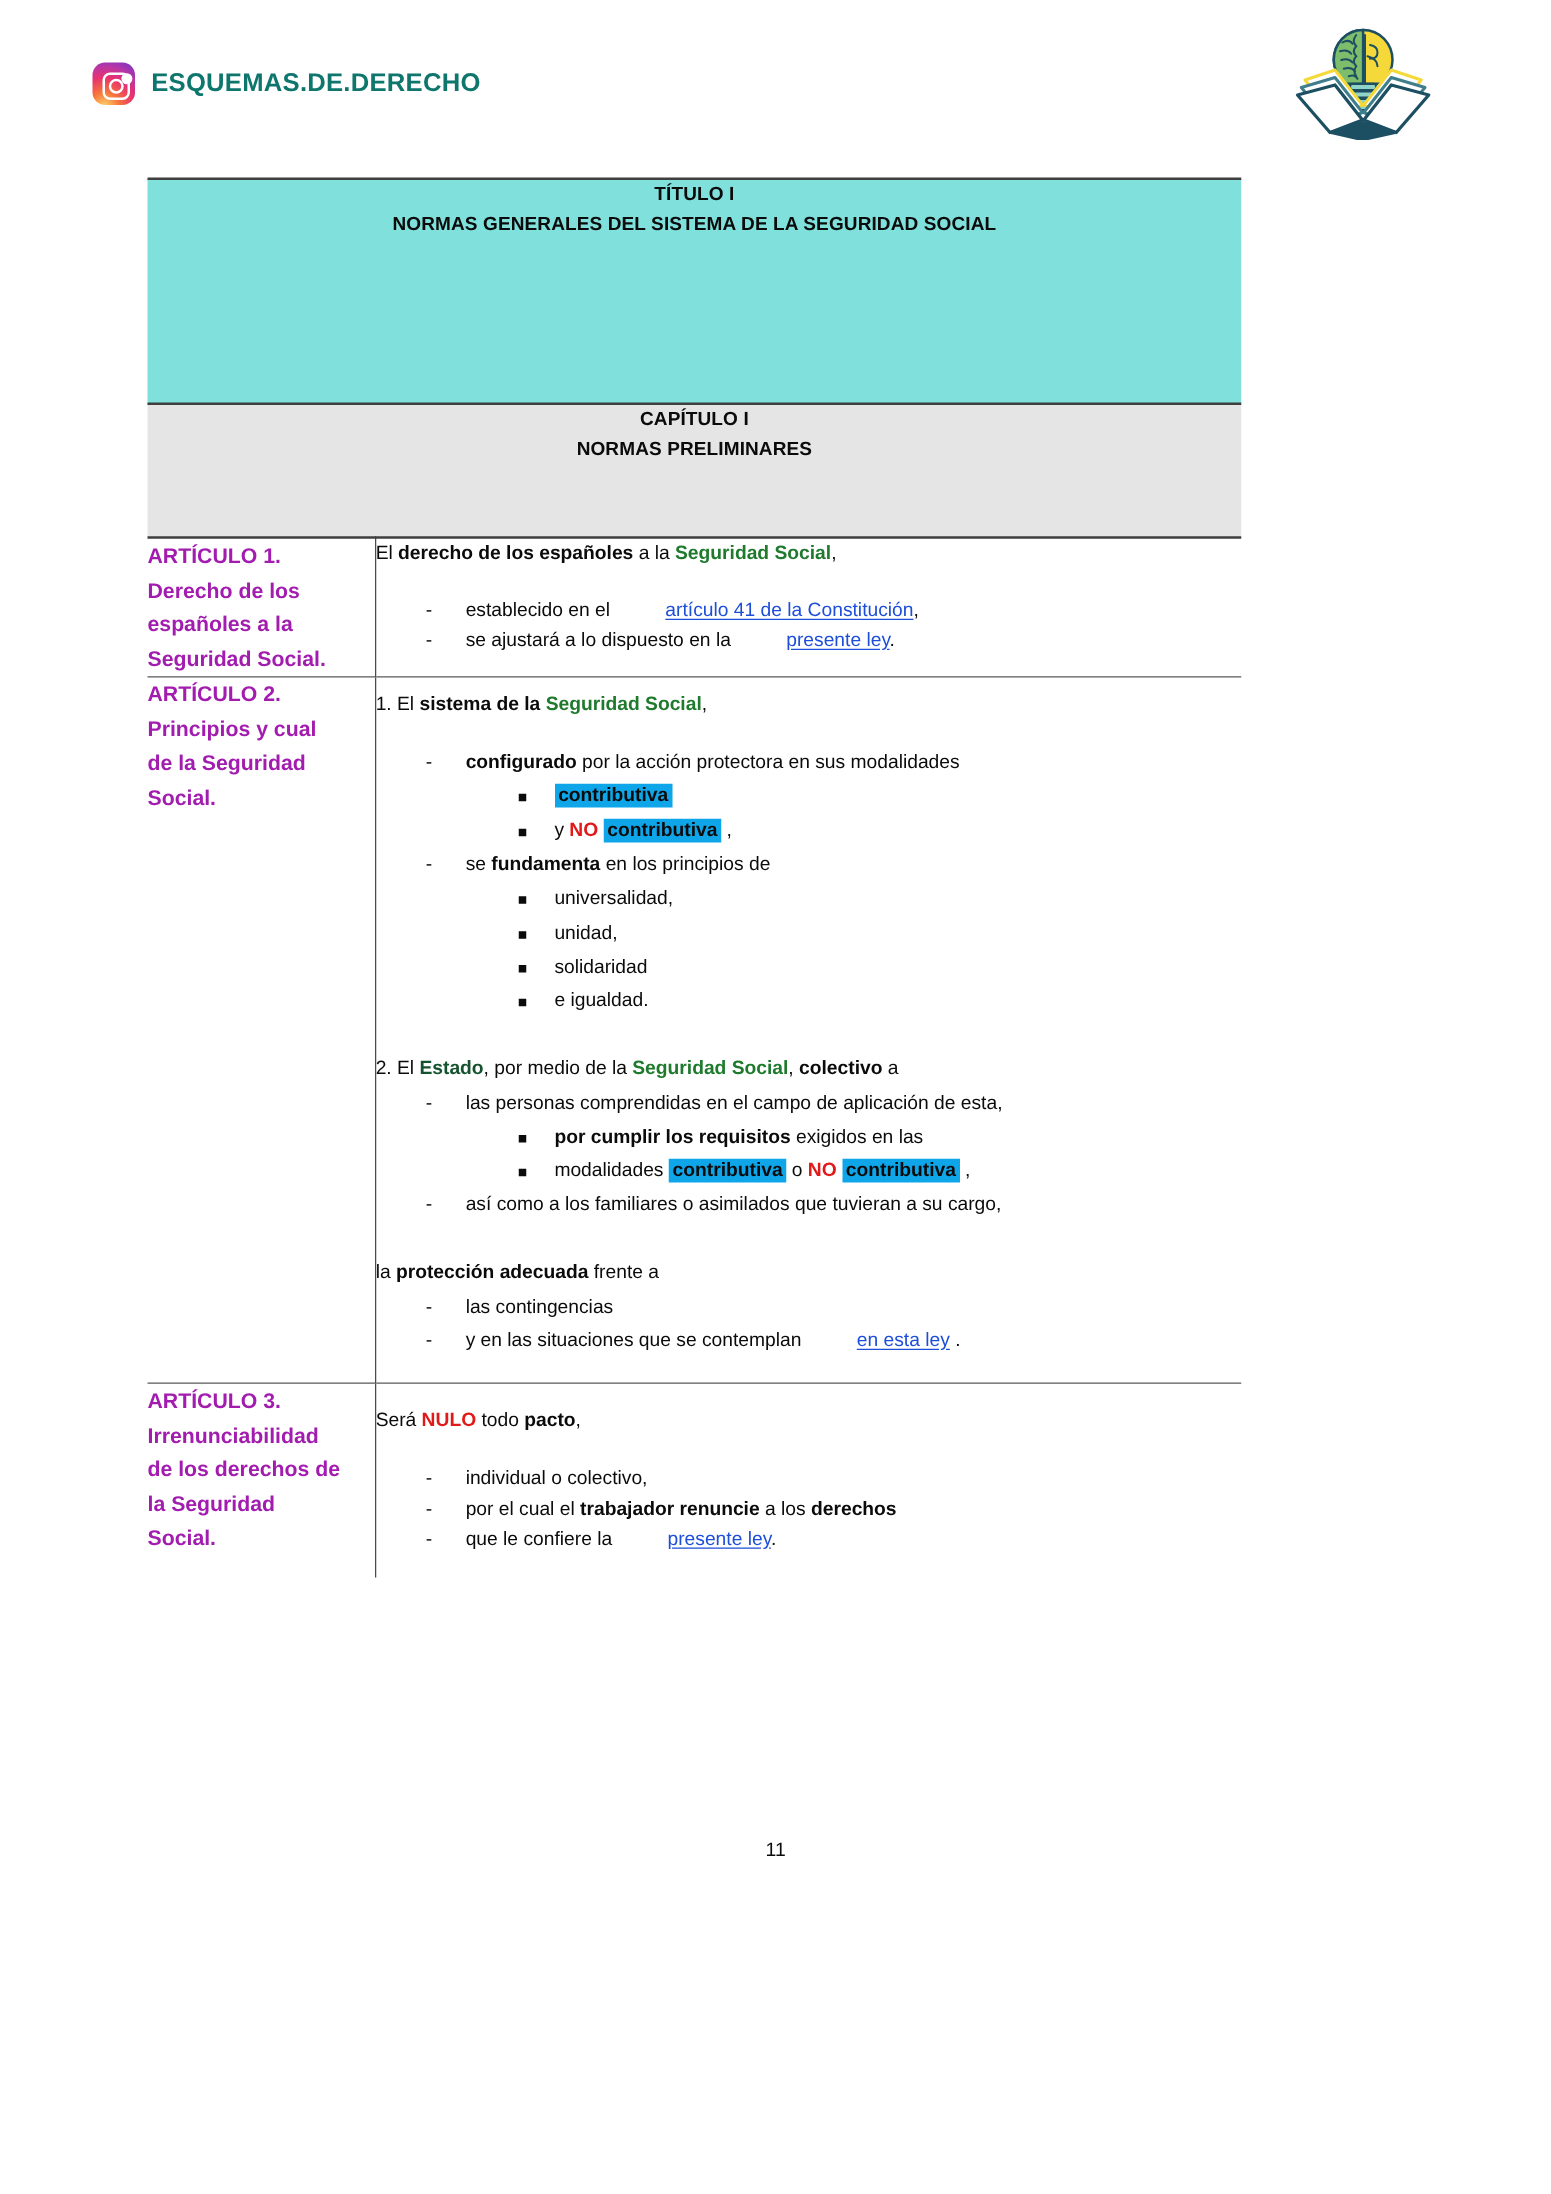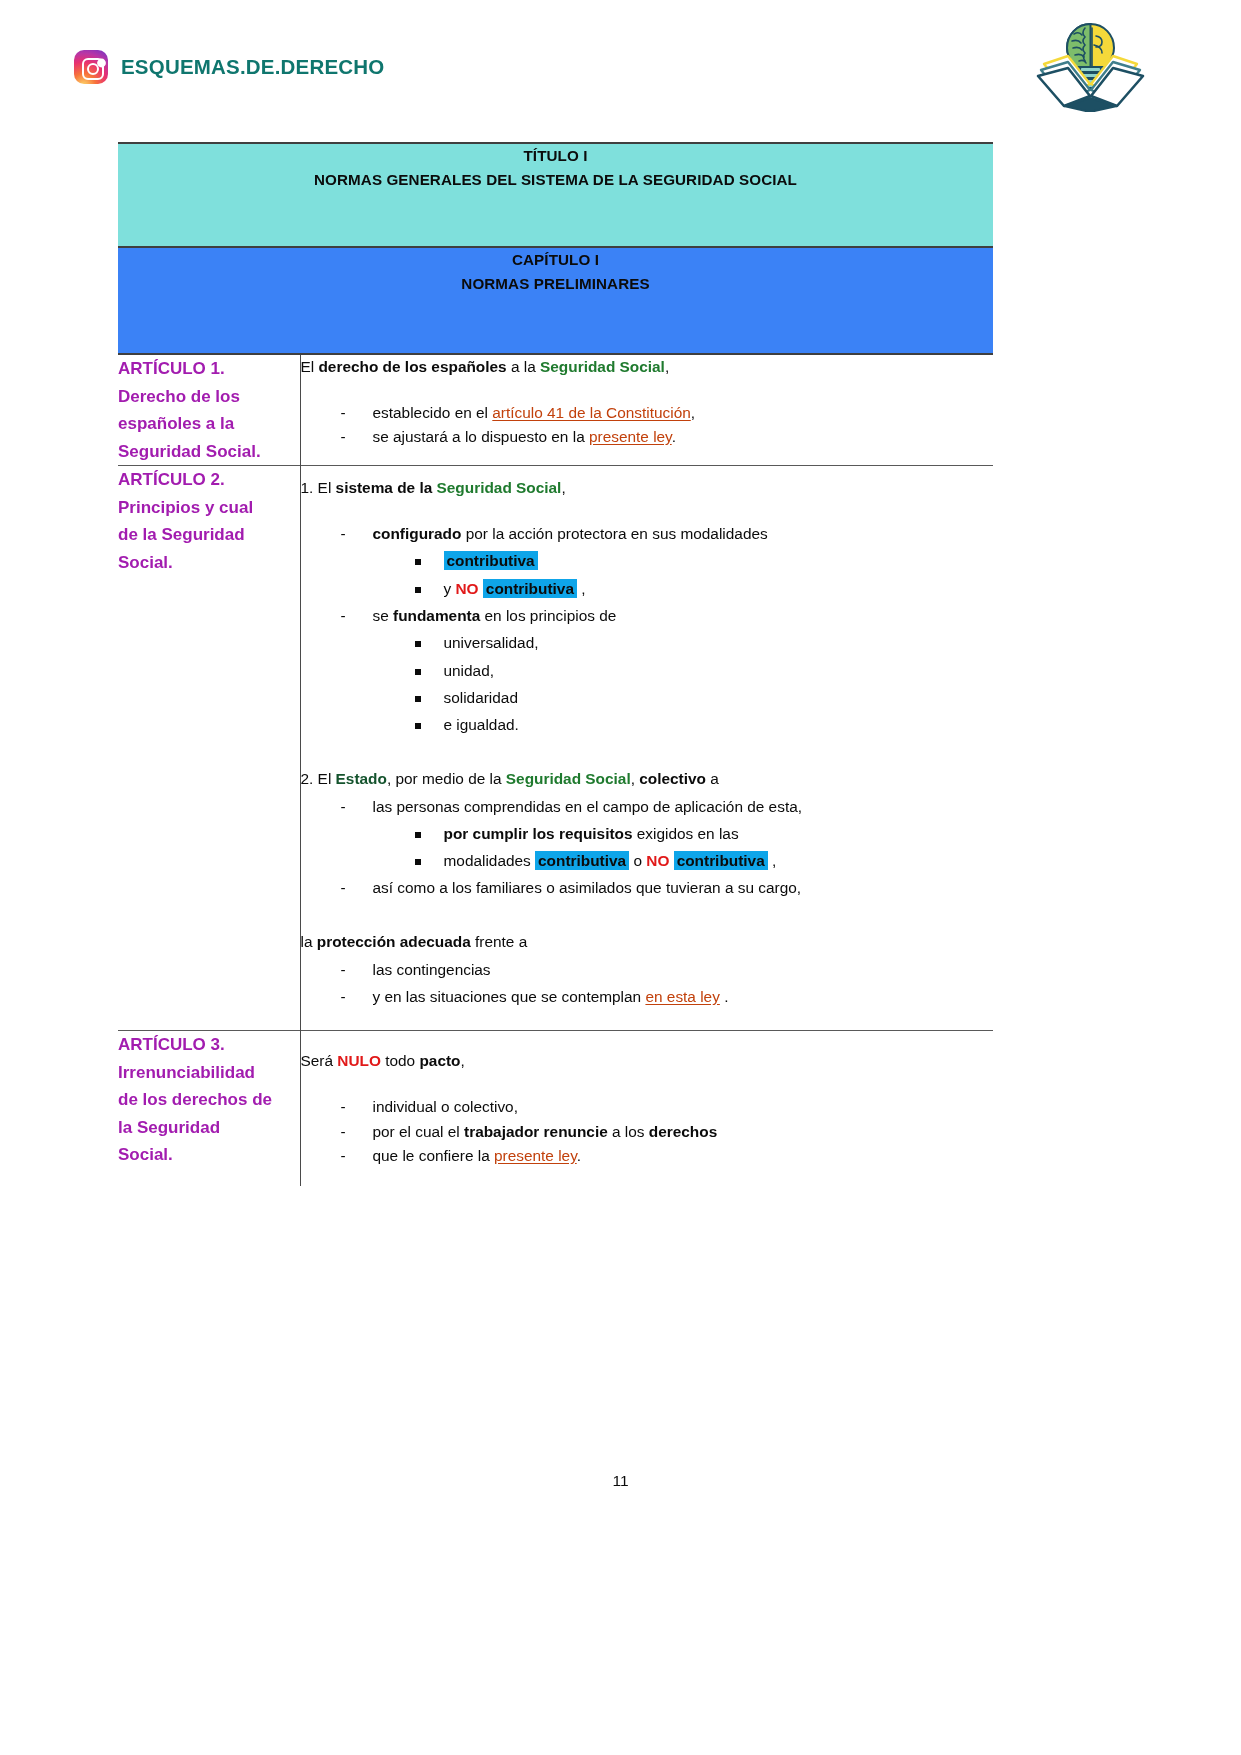--- a/index.html
+++ b/index.html
@@ -76,22 +76,22 @@
   .band {
     text-align: center;
     font-weight: 700;
     font-size: 15.2px;
     line-height: 1.55;
     letter-spacing: 0.1px;
     color: #0b0b0b;
     border-top: 2px solid #3f3f3f;
     border-bottom: 2px solid #3f3f3f;
   }
-  .band-title { background: #7fe0dc; height: 104px; padding-top: 48px; }
-  .band-chapter { background: #3b82f6; height: 107px; padding-top: 33px; }
+  .band-title { background: #7fe0dc; height: 180px; padding-top: 48px; }
+  .band-chapter { background: #e5e5e5; height: 107px; padding-top: 33px; }
 
   .row-sep td { border-top: 1.6px solid #595959; }
 
   .cell-label {
     width: 182px;
     padding: 16px 10px 18px 8px;
     font-weight: 700;
     font-size: 17px;
     line-height: 1.62;
     color: #a21caf;
@@ -141,22 +141,23 @@
     background: #0b0b0b;
   }
 
   
   .b { font-weight: 700; }
   .green { color: #1f7a2e; font-weight: 700; }
   .blue-b { color: #14532d; font-weight: 700; }
   .red { color: #e11919; font-weight: 700; }
   .hl { background: #0ea5e9; font-weight: 700; padding: 1px 3px; }
   .lnk {
-    color: #c2410c;
+    color: #1d4ed8;
     text-underline-offset: 2px;
+    margin-left: 40px;
   }
 
   .page-number {
     position: absolute;
     left: 0; right: 0;
     top: 1472px;
     text-align: center;
     font-size: 15.5px;
     color: #0b0b0b;
   }

